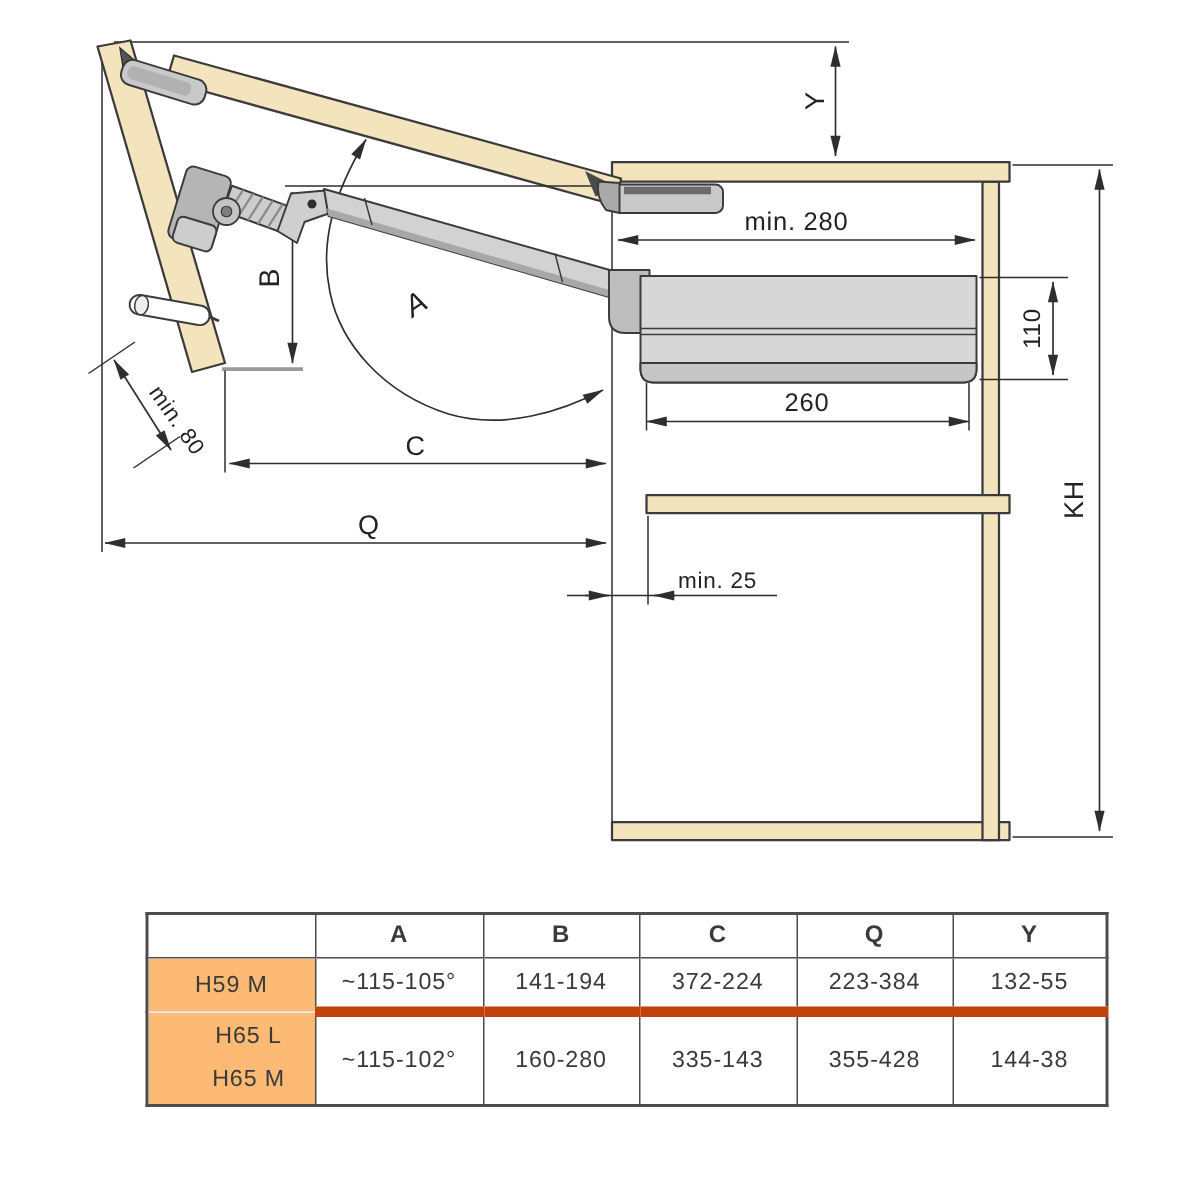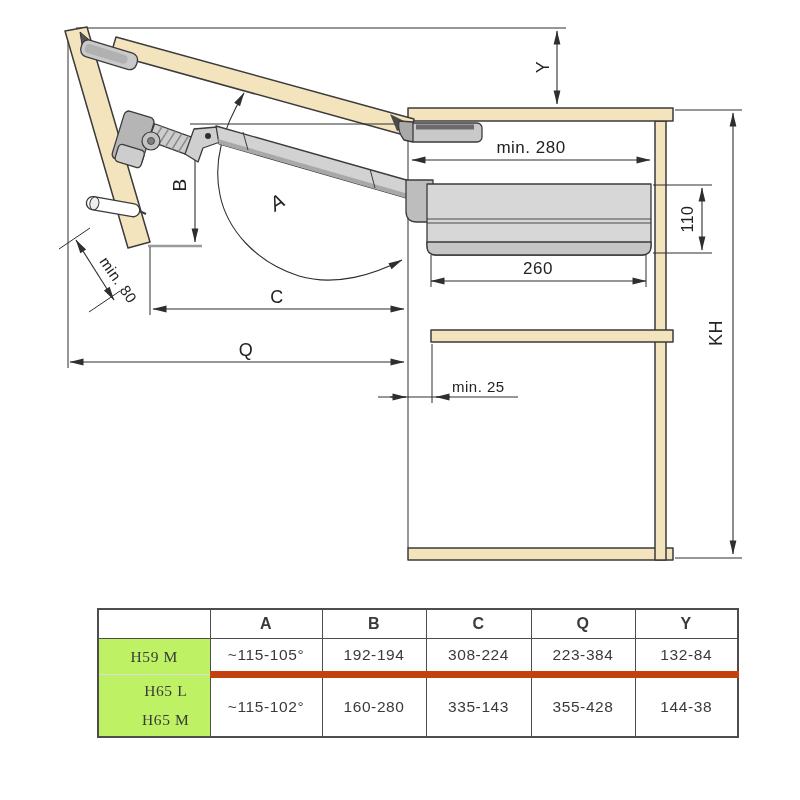--- a/index.html
+++ b/index.html
@@ -13,21 +13,21 @@
   .wood{fill:#f4e4bd;stroke:#3b3b3b;stroke-width:1.5;stroke-linejoin:round;}
   .metal{stroke:#3b3b3b;stroke-width:1.3;stroke-linejoin:round;}
   
   .tbl-wrap{position:absolute;left:97px;top:608px;}
   table.spec{border-collapse:collapse;table-layout:fixed;width:640px;border:2px solid #4d4d4d;color:#3a3a3a;}
   table.spec td{border-left:1.5px solid #4d4d4d;text-align:center;letter-spacing:0.6px;padding:0;
     font-size:15.5px;overflow:hidden;}
   table.spec td:first-child{border-left:none;}
   tr.head td{border-bottom:1.5px solid #4d4d4d;font-weight:bold;font-size:16px;height:28px;background:#fff;}
   tr.r1 td{height:32px;border-bottom:7px solid #c2410c;}
-  td.lbl{background:#bef264;font-family:Liberation Serif, serif;}
+  td.lbl{background:#fdba74;}
   tr.r1 td.lbl{border-bottom:1px solid #dcdcdc;}
   tr.r2 td{height:58px;}
   td.lbl2 div{height:29px;display:flex;align-items:center;justify-content:center;padding-left:23px;}
 </style>
 </head>
 <body>
 
 <div class="stage">
 
   <svg width="800" height="595" viewBox="0 0 800 595">
@@ -161,24 +161,24 @@
         <td></td>
         <td>A</td>
         <td>B</td>
         <td>C</td>
         <td>Q</td>
         <td>Y</td>
       </tr>
       <tr class="r1">
         <td class="lbl">H59 M</td>
         <td>~115-105°</td>
-        <td>192-194</td>
-        <td>308-224</td>
+        <td>141-194</td>
+        <td>372-224</td>
         <td>223-384</td>
-        <td>132-84</td>
+        <td>132-55</td>
       </tr>
       <tr class="r2">
         <td class="lbl lbl2">
           <div>H65 L</div>
           <div>H65 M</div>
         </td>
         <td>~115-102°</td>
         <td>160-280</td>
         <td>335-143</td>
         <td>355-428</td>

